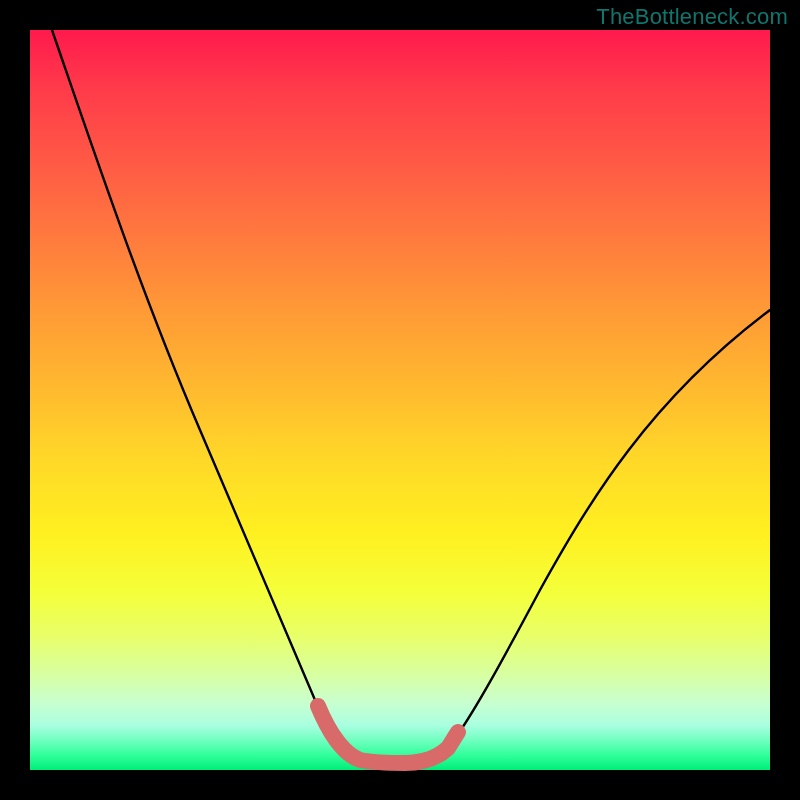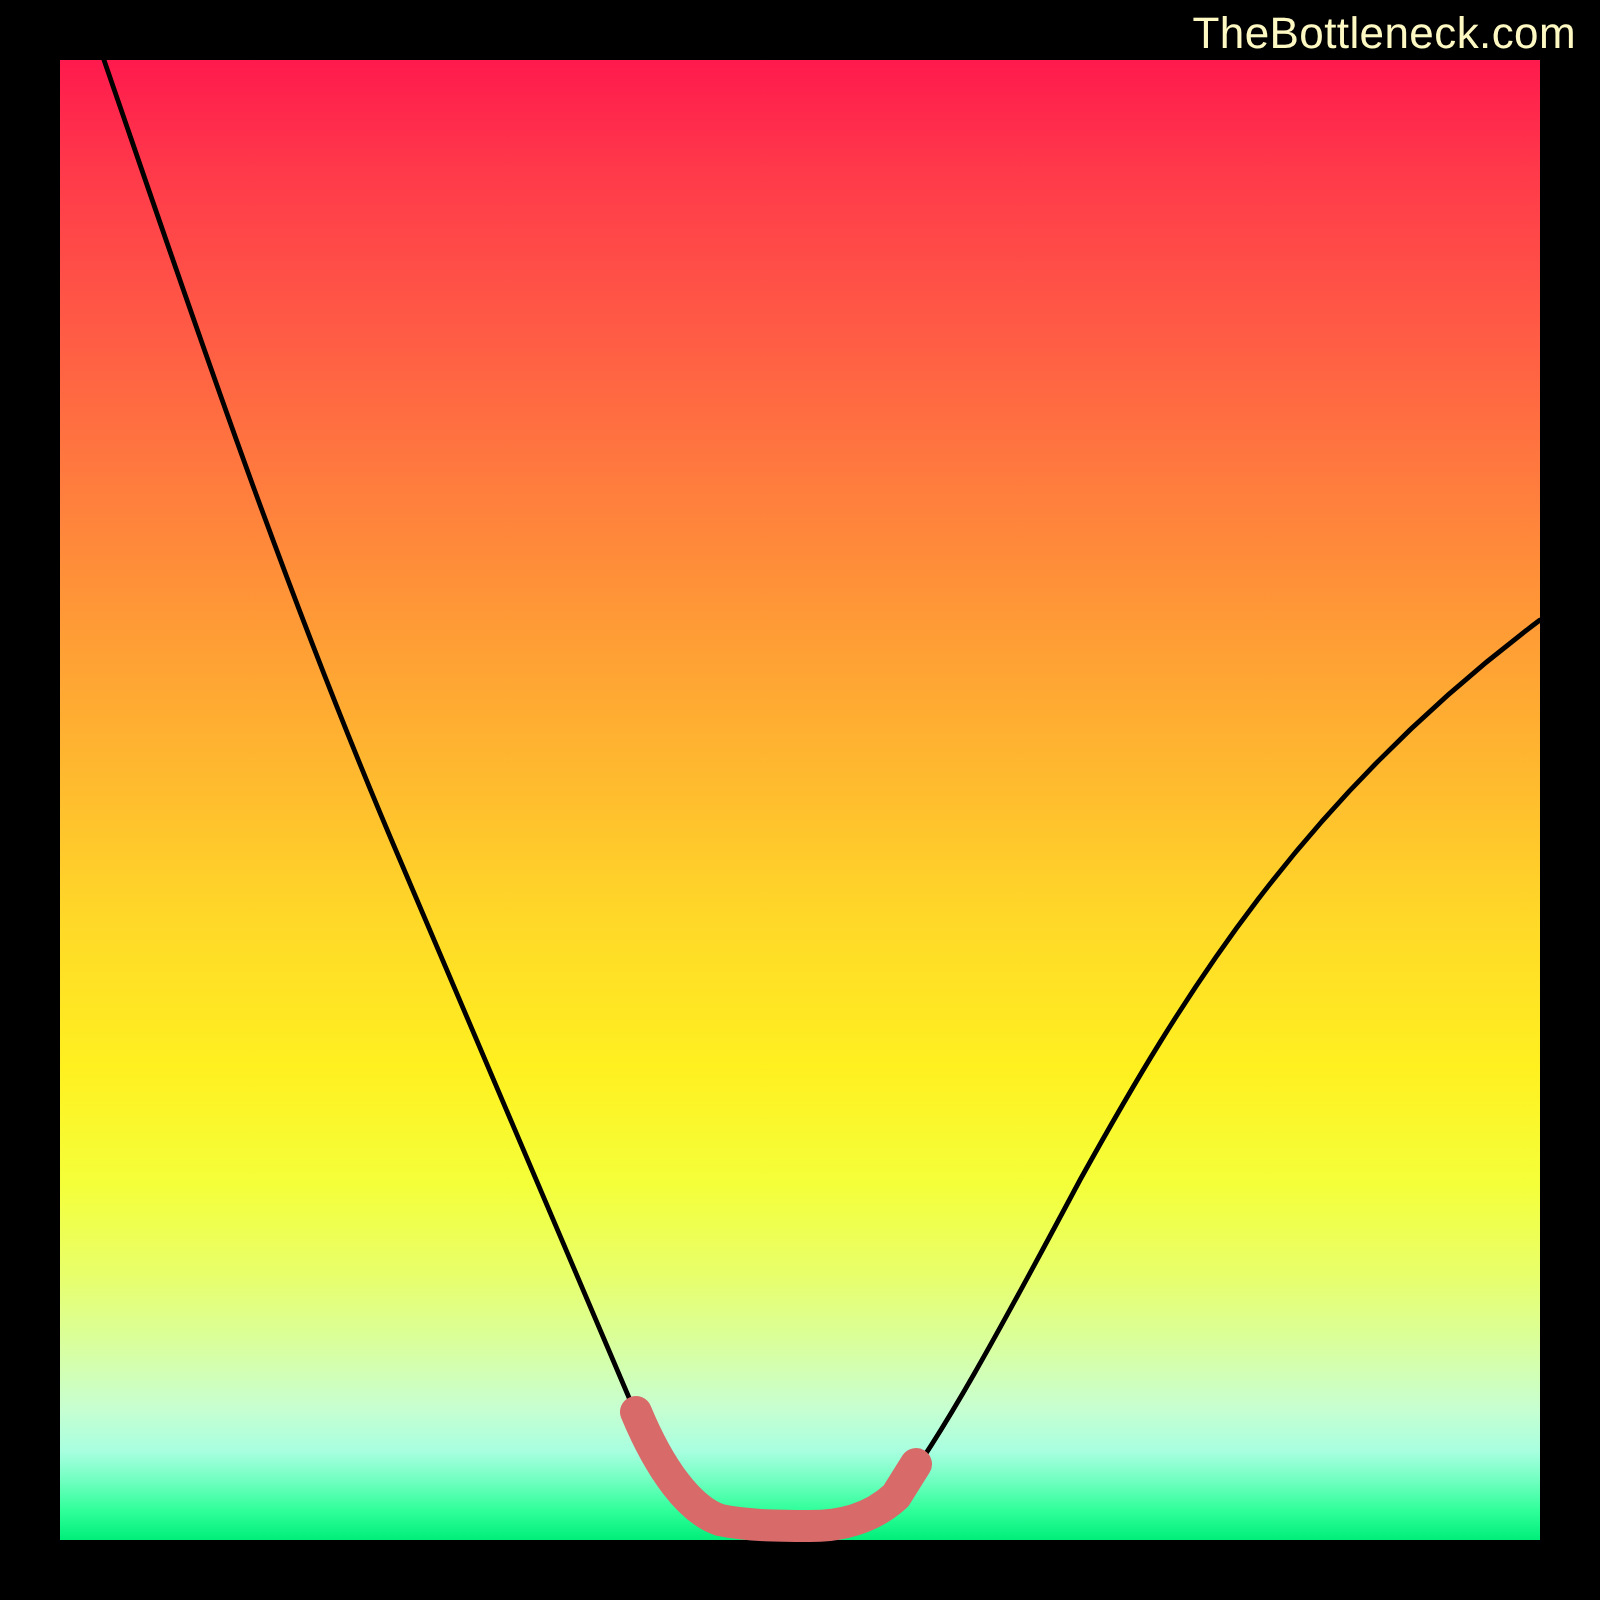--- a/index.html
+++ b/index.html
@@ -41,21 +41,21 @@
       #a8ffe0 94%,
       #70ffc0 96%,
       #30ff9a 98%,
       #00ee7a 100%
     );
   }
   .watermark {
     position: absolute;
     top: 4px;
     right: 12px;
-    color: #fef9c3;
+    color: #0f766e;
     font-size: 22px;
     font-weight: 500;
     letter-spacing: 0.2px;
     z-index: 10;
     margin-left: 28px;
   }
   svg.curve {
     position: absolute;
     left: 0;
     top: 0;

